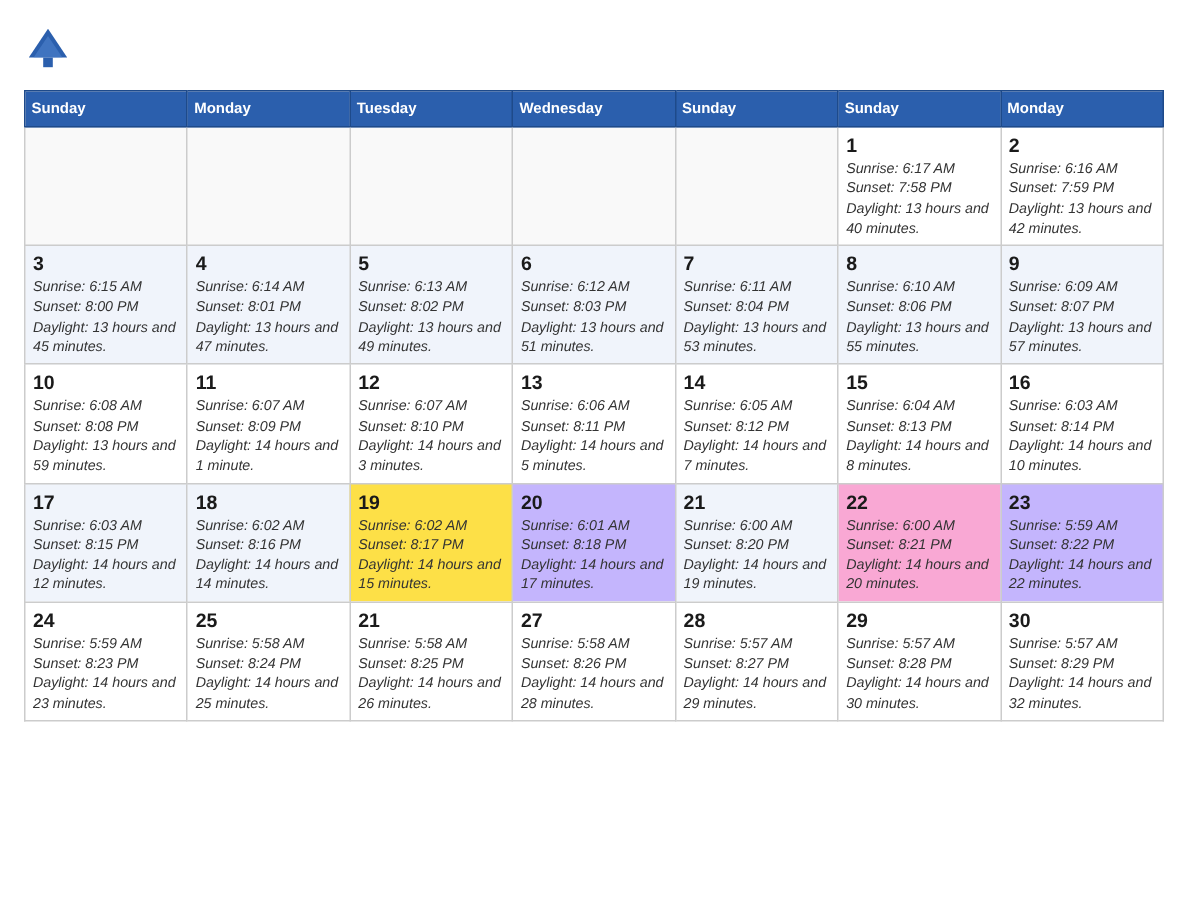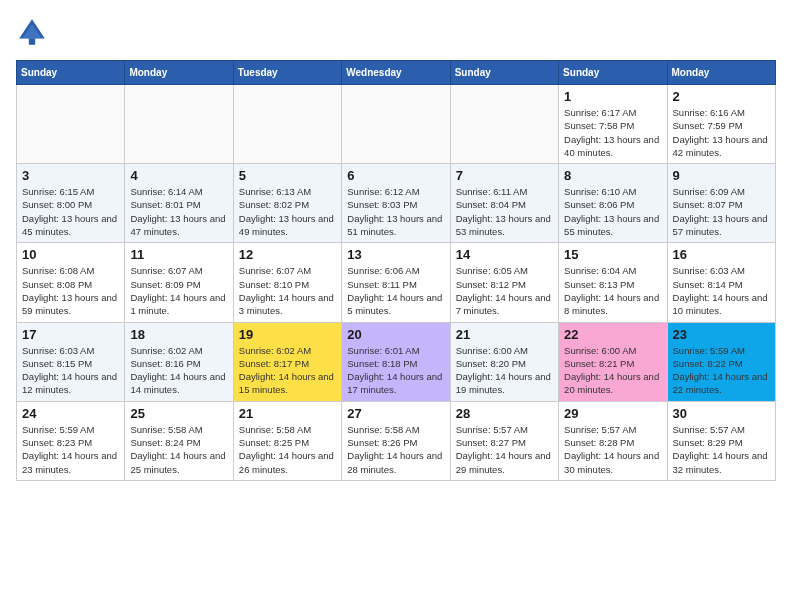--- a/index.html
+++ b/index.html
@@ -76,20 +76,21 @@
       font-size: 13px;
       font-weight: bold;
       color: #1a1a1a;
       display: block;
       margin-bottom: 2px;
     }
     .day-info {
       color: #333;
       font-size: 9.5px;
       line-height: 1.4;
+      font-style: italic;
     }
     tr:nth-child(even) td:not(.empty) {
       background: #f5f7fb;
     }
     tr td.empty {
       background: #f9f9f9;
     }
   </style>
 </head>
 <body>
@@ -218,21 +219,21 @@
           <div class="day-info">Sunrise: 6:01 AM<br>Sunset: 8:18 PM<br>Daylight: 14 hours and 17 minutes.</div>
         </td>
         <td style="background: rgb(240, 244, 251);">
           <span class="day-number">21</span>
           <div class="day-info">Sunrise: 6:00 AM<br>Sunset: 8:20 PM<br>Daylight: 14 hours and 19 minutes.</div>
         </td>
         <td style="background: #f9a8d4;">
           <span class="day-number">22</span>
           <div class="day-info">Sunrise: 6:00 AM<br>Sunset: 8:21 PM<br>Daylight: 14 hours and 20 minutes.</div>
         </td>
-        <td style="background: #0ea5e9; margin-top: 44px;">
+        <td style="background: #c4b5fd; margin-top: 44px;">
           <span class="day-number">23</span>
           <div class="day-info">Sunrise: 5:59 AM<br>Sunset: 8:22 PM<br>Daylight: 14 hours and 22 minutes.</div>
         </td>
       </tr>
       <tr>
         <td>
           <span class="day-number">24</span>
           <div class="day-info">Sunrise: 5:59 AM<br>Sunset: 8:23 PM<br>Daylight: 14 hours and 23 minutes.</div>
         </td>
         <td>

